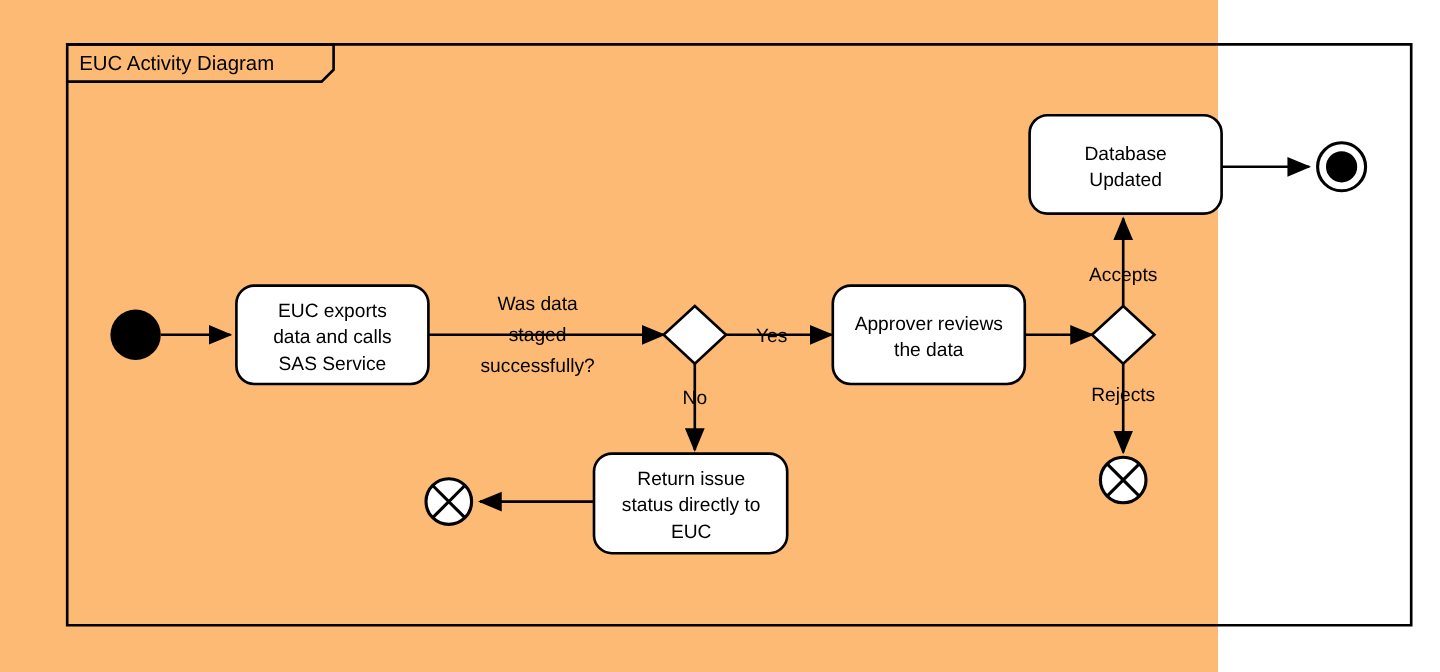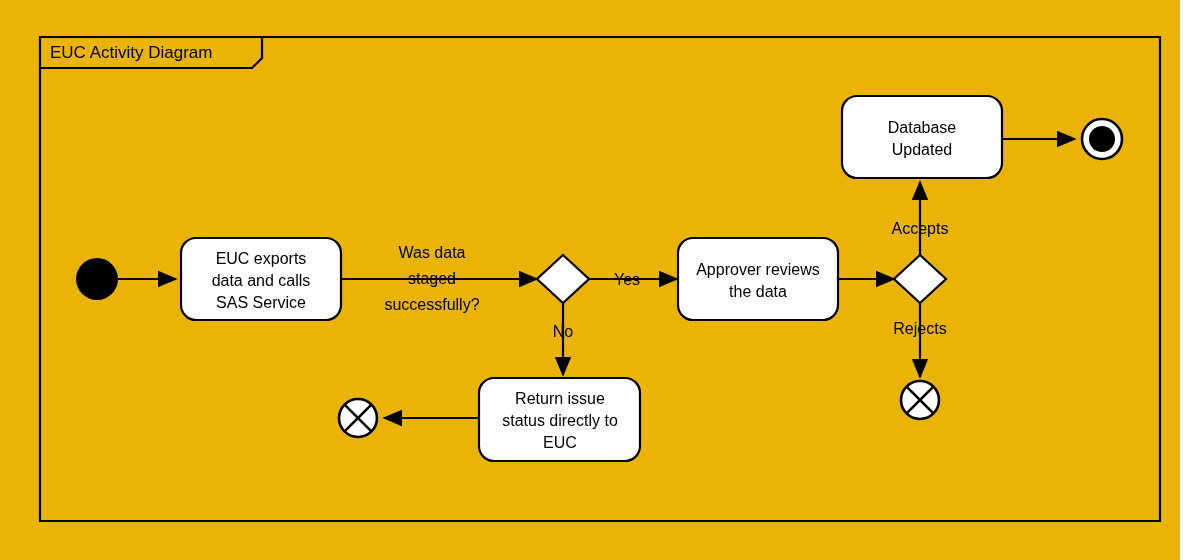--- a/index.html
+++ b/index.html
@@ -8,23 +8,24 @@
     background: #ffffff;
   }
   body {
     width: 1200px;
     height: 560px;
     font-family: "Liberation Sans", sans-serif;
     overflow: hidden;
   }
   #canvas {
     position: relative;
-    width: 1180px;
+    width: 999px;
     height: 560px;
-    background: #eab308;
+    background: #fdba74;
+    padding-left: 16px;
   }
   svg.diagram {
     display: block;
     width: 1200px;
     height: 560px;
   }
   .frame-line {
     fill: none;
     stroke: #000000;
     stroke-width: 2.2;

